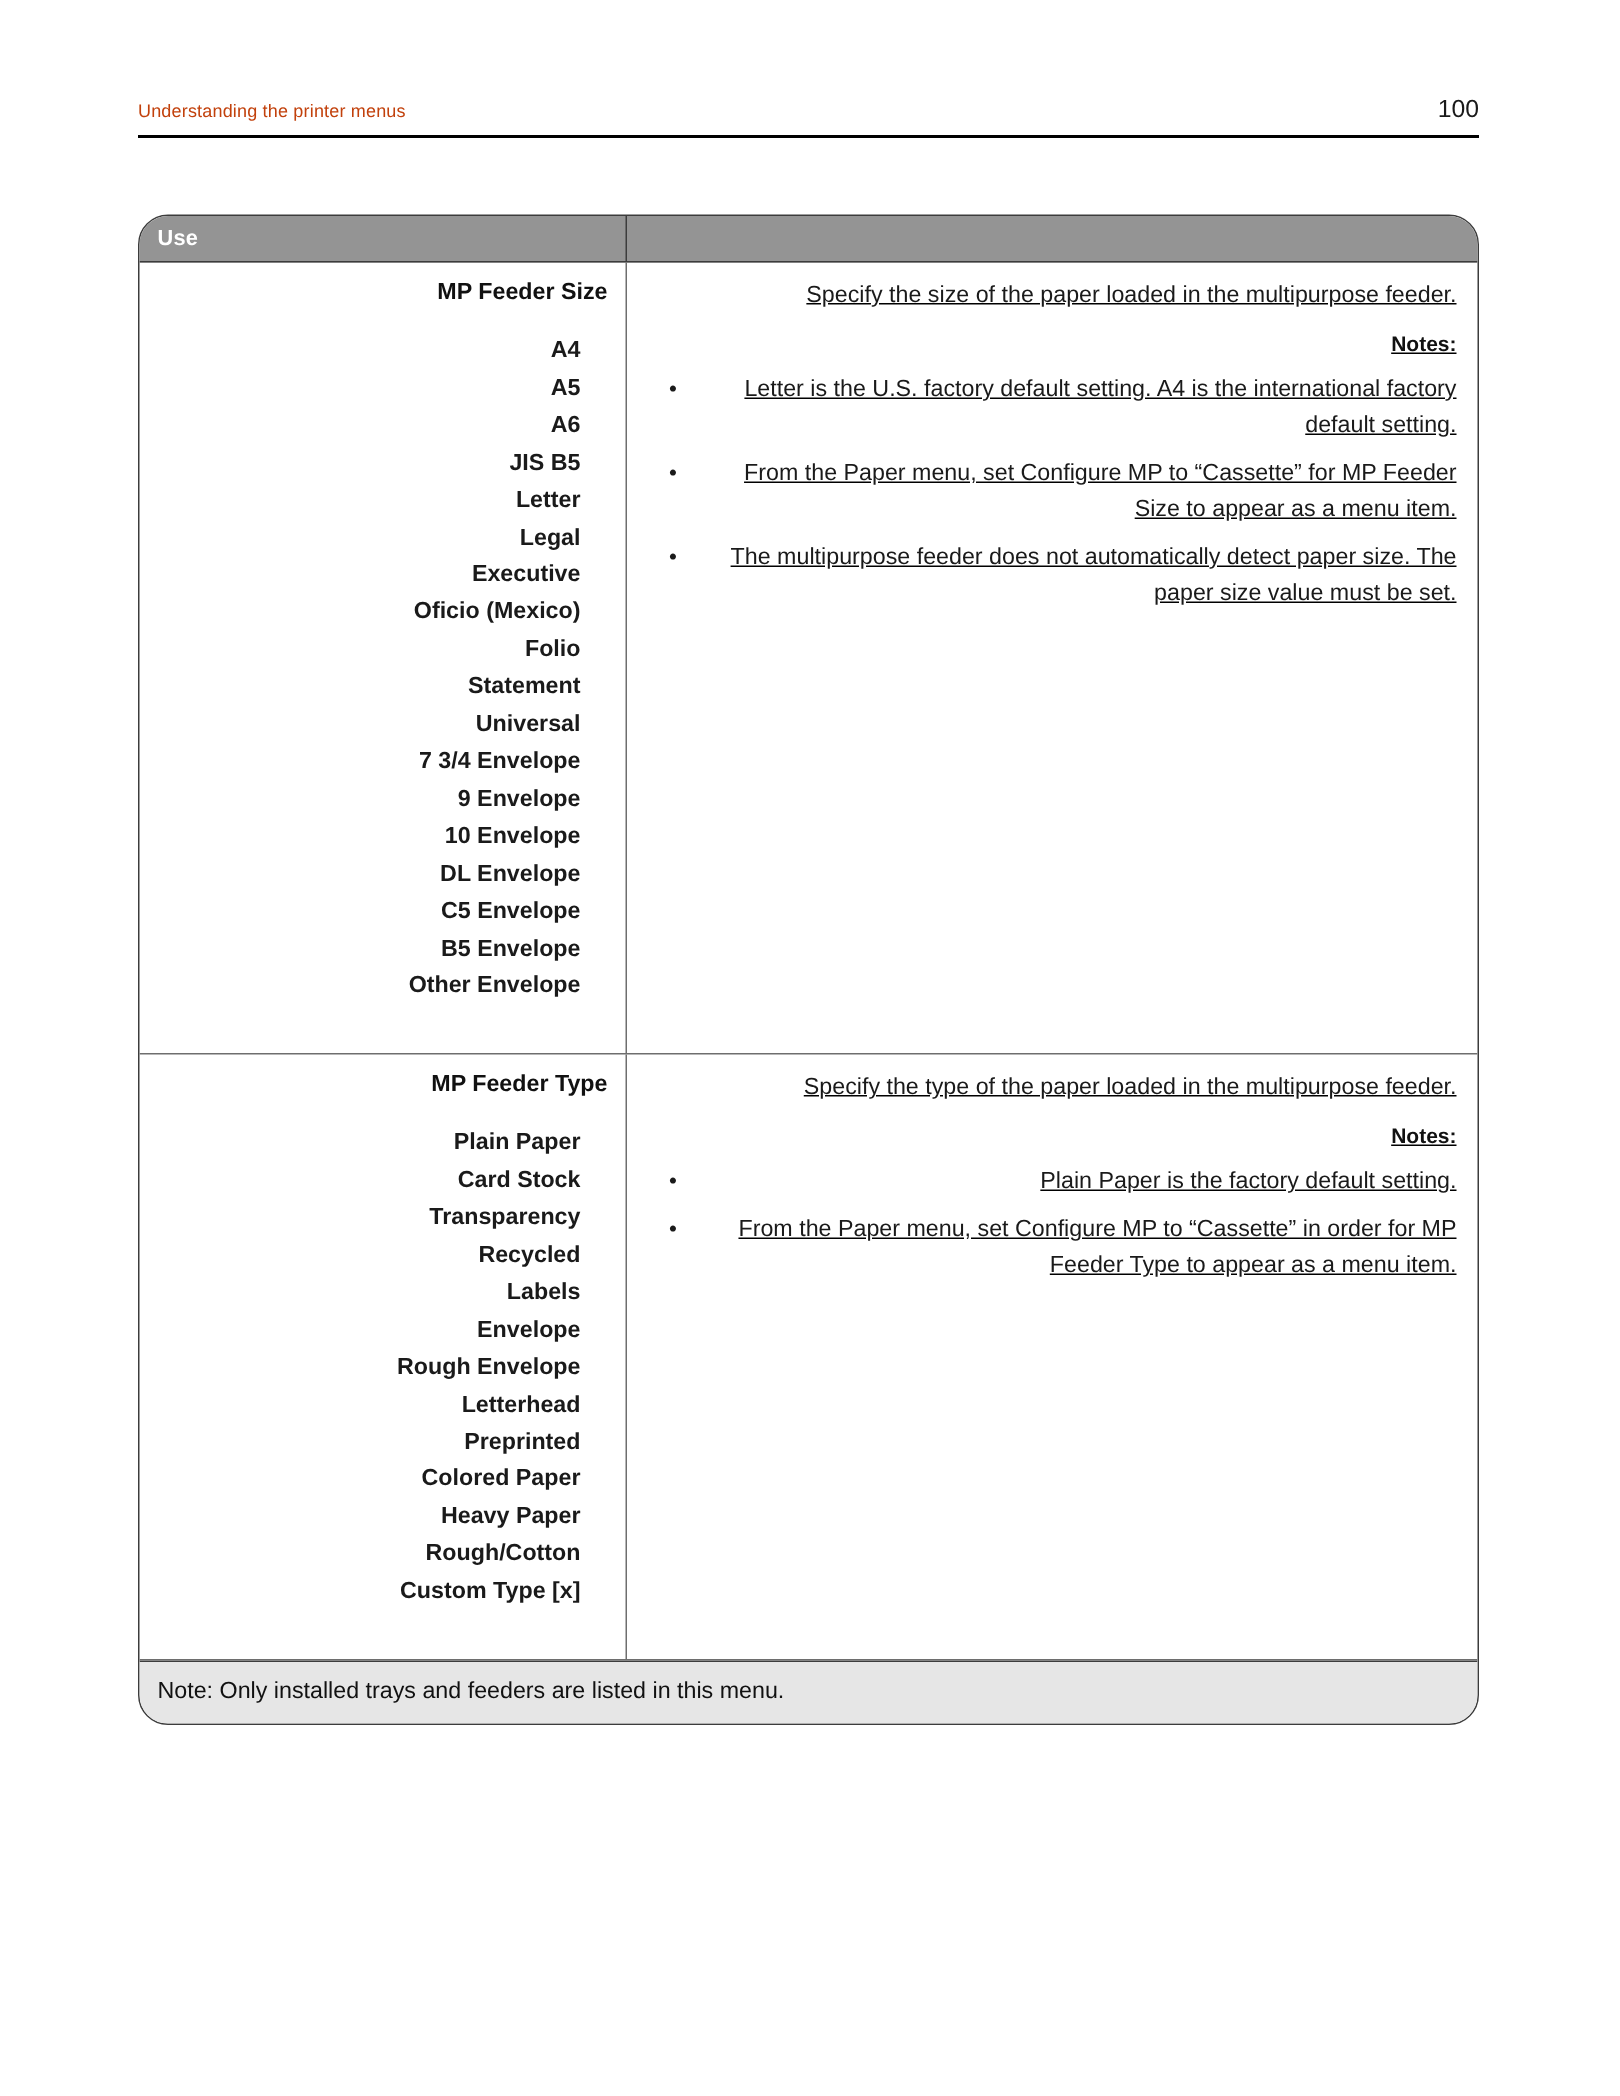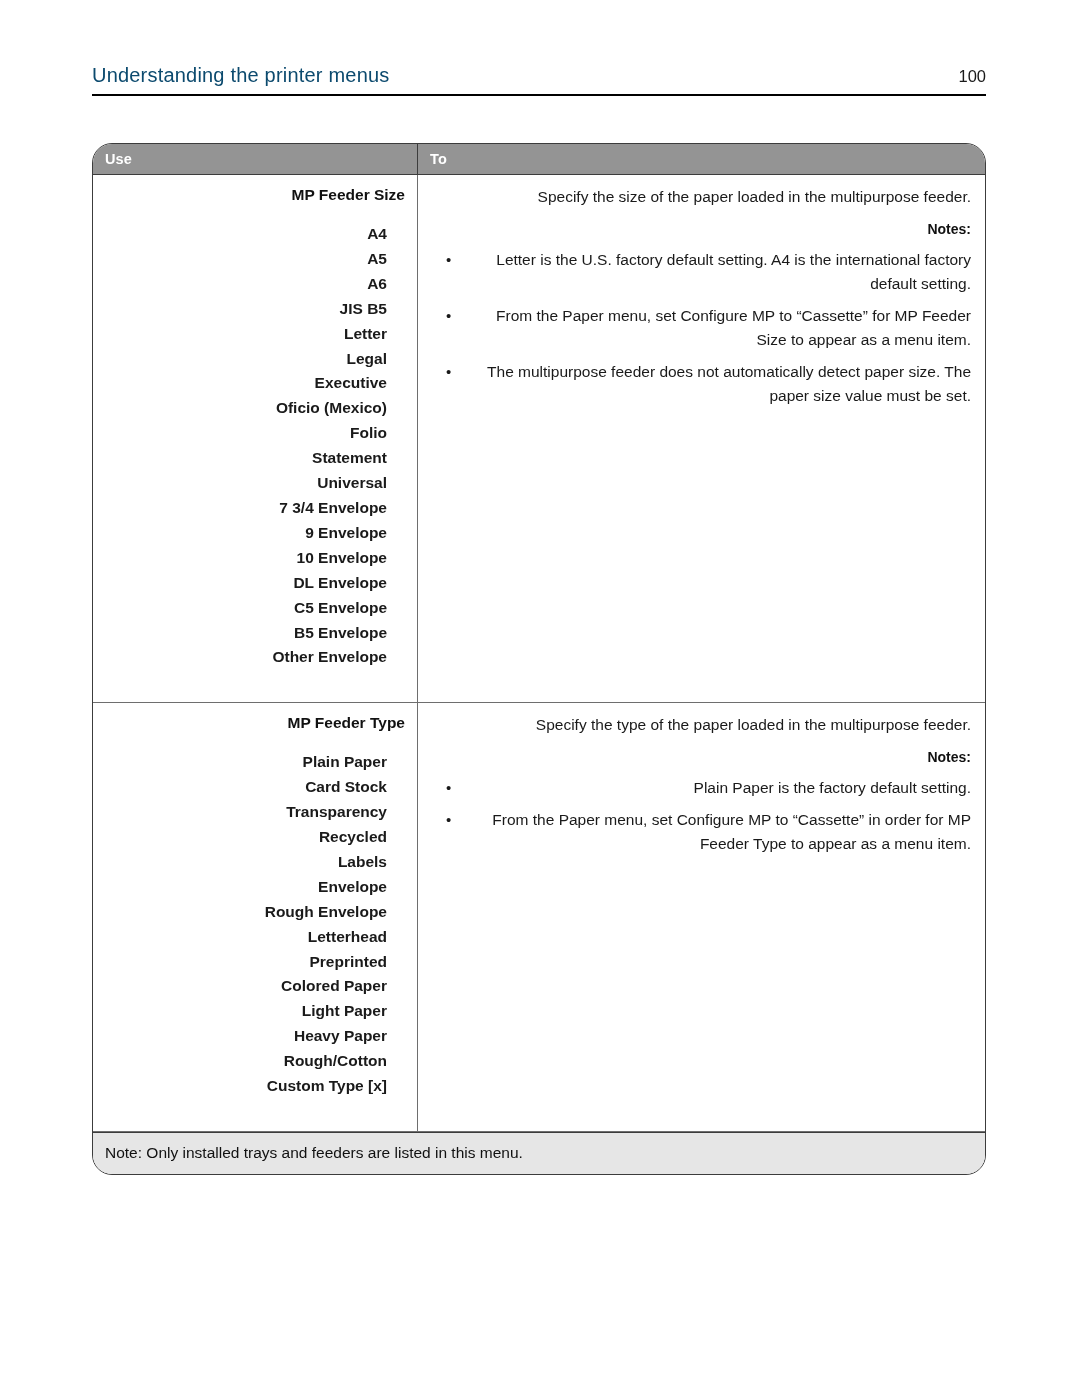--- a/index.html
+++ b/index.html
@@ -28,23 +28,23 @@
     top: 64px;
     left: 92px;
     width: 894px;
     display: flex;
     align-items: baseline;
     justify-content: space-between;
     padding-bottom: 7px;
     border-bottom: 2.6px solid #000000;
   }
   .header-title {
-    font-size: 20px;
+    font-size: 12px;
     letter-spacing: 0.01em;
-    color: #0c4a6e;
+    color: #c2410c;
     text-align: right;
   }
   .header-pageno {
     font-size: 16.5px;
     color: #1a1a1a;
   }
 
   
   .menu-table {
     position: absolute;
@@ -99,20 +99,21 @@
   .td-use {
     width: 325px;
     box-sizing: border-box;
     padding: 11px 12px 14px 12px;
     border-right: 1px solid #6e6e6e;
   }
   .td-to {
     flex: 1;
     box-sizing: border-box;
     padding: 11px 14px 14px 12px;
+    text-decoration: underline;
   }
 
   .setting-name {
     font-size: 15.5px;
     font-weight: bold;
     color: #111111;
     margin-bottom: 4px;
   }
   .option-list {
     list-style: none;
@@ -182,21 +183,20 @@
 
   <div class="page-header">
     <div class="header-title">Understanding the printer menus</div>
     <div class="header-pageno">100</div>
   </div>
 
   <div class="menu-table">
 
     <div class="thead">
       <div class="th col-use">Use</div>
-      <div class="th col-to">To</div>
     </div>
 
     <div class="trow">
       <div class="td-use">
         <div class="setting-name">MP Feeder Size</div>
         <ul class="option-list">
           <li>A4</li>
           <li>A5</li>
           <li>A6</li>
           <li>JIS B5</li>
@@ -243,21 +243,20 @@
           <li>Plain Paper</li>
           <li>Card Stock</li>
           <li>Transparency</li>
           <li>Recycled</li>
           <li>Labels</li>
           <li>Envelope</li>
           <li>Rough Envelope</li>
           <li>Letterhead</li>
           <li>Preprinted</li>
           <li>Colored Paper</li>
-          <li>Light Paper</li>
           <li>Heavy Paper</li>
           <li>Rough/Cotton</li>
           <li>Custom Type [x]</li>
         </ul>
       </div>
       <div class="td-to">
         <p class="desc">Specify the type of the paper loaded in the multipurpose feeder.</p>
         <p class="notes-label">Notes:</p>
         <ul class="notes-list">
           <li>

